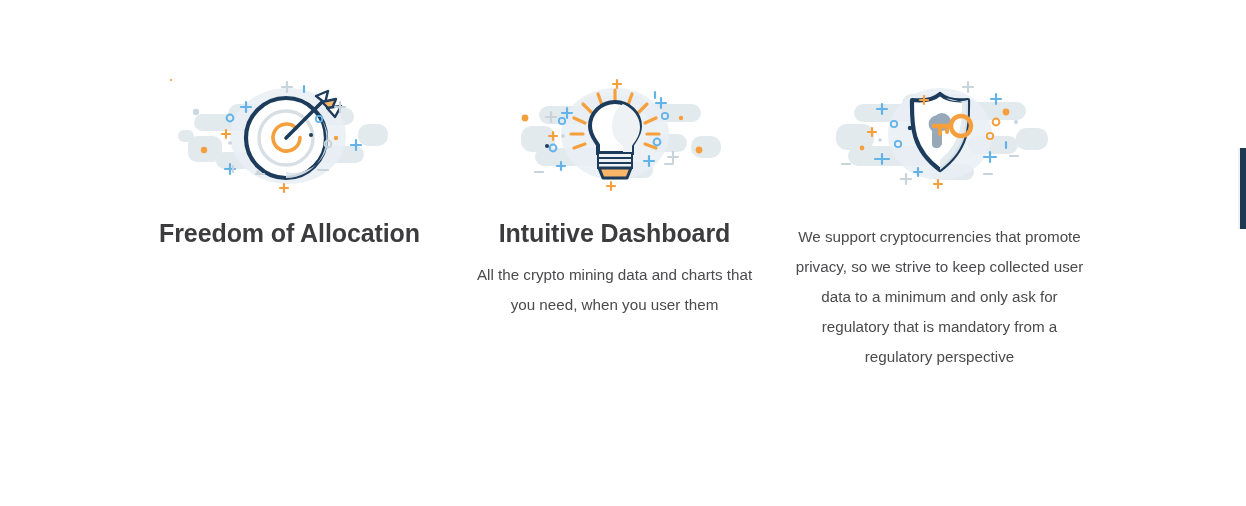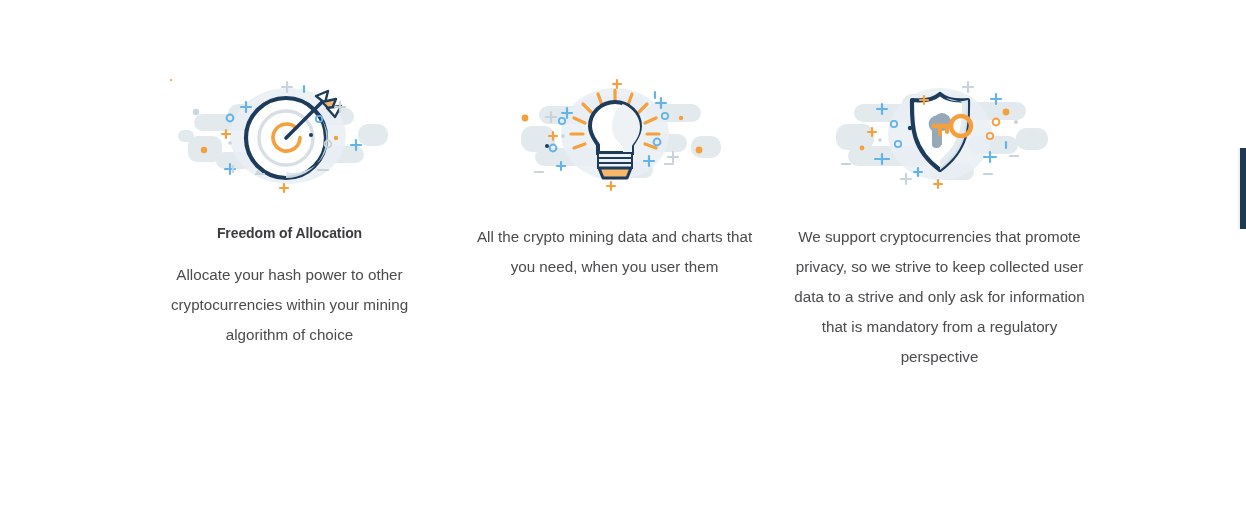--- a/index.html
+++ b/index.html
@@ -36,21 +36,21 @@
   .feature.col3{ margin-left:0px; }
 
   .art{
     position:relative;
     width:240px; height:120px;
     margin-bottom:24px;
   }
   .art svg{ display:block; width:240px; height:120px; }
 
   .f-title{
-    font-size:14px;
+    font-size:25px;
     font-weight:bold;
     color:#3c3c3f;
     letter-spacing:-0.1px;
     text-align:center;
     line-height:22px;
     margin-bottom:16px;
     white-space:nowrap;
   }
   .f-desc{
     font-size:15.2px;
@@ -154,21 +154,20 @@
           <circle cx="158" cy="66" r="3.4" fill="none" stroke="#c9d3da" stroke-width="2"></circle>
           <circle cx="34" cy="72" r="3.2" fill="#f5a03c"></circle>
           <circle cx="26" cy="34" r="3.2" fill="#cdd7de"></circle>
           <circle cx="166" cy="60" r="2.2" fill="#f5a03c"></circle>
           <circle cx="141" cy="57" r="2" fill="#1d3c5c"></circle>
           <circle cx="60" cy="65" r="1.8" fill="#c9d3da"></circle>
           <circle cx="88" cy="94" r="1.8" fill="#c9d3da"></circle>
         </svg>
       </div>
       <div class="f-title">Freedom of Allocation</div>
-      <div class="f-desc">Allocate your hash power to other cryptocurrencies within your mining algorithm of choice</div>
     </div>
 
     <div class="feature col2">
       <div class="art">
         <svg viewBox="0 0 240 120" xmlns="http://www.w3.org/2000/svg">
           <g fill="#e3eaee">
             <rect x="26" y="48" width="34" height="26" rx="11"></rect>
             <rect x="44" y="28" width="58" height="18" rx="9"></rect>
             <rect x="86" y="18" width="66" height="20" rx="10"></rect>
             <rect x="40" y="70" width="74" height="18" rx="9"></rect>
@@ -232,20 +231,21 @@
           <circle cx="170" cy="38" r="3.2" fill="none" stroke="#63b3e8" stroke-width="1.8"></circle>
           <circle cx="58" cy="70" r="3.4" fill="none" stroke="#63b3e8" stroke-width="2"></circle>
           <circle cx="162" cy="64" r="3.4" fill="none" stroke="#63b3e8" stroke-width="2"></circle>
           <circle cx="30" cy="40" r="3.4" fill="#f5a03c"></circle>
           <circle cx="204" cy="72" r="3.4" fill="#f5a03c"></circle>
           <circle cx="186" cy="40" r="2.2" fill="#f5a03c"></circle>
           <circle cx="52" cy="68" r="2" fill="#1d3c5c"></circle>
           <circle cx="68" cy="58" r="1.8" fill="#c9d3da"></circle>
         </svg>
       </div>
+      <div class="f-title">Intuitive Dashboard</div>
       <div class="f-desc">All the crypto mining data and charts that you need, when you user them</div>
     </div>
 
     <div class="feature col3">
       <div class="art">
         <svg viewBox="0 0 240 120" xmlns="http://www.w3.org/2000/svg">
           <g fill="#e3eaee">
             <rect x="16" y="46" width="38" height="26" rx="11"></rect>
             <rect x="34" y="26" width="62" height="18" rx="9"></rect>
             <rect x="82" y="16" width="64" height="20" rx="10"></rect>
@@ -303,21 +303,21 @@
           <circle cx="170" cy="58" r="3.2" fill="none" stroke="#f5a03c" stroke-width="1.8"></circle>
           <circle cx="74" cy="46" r="3.2" fill="none" stroke="#63b3e8" stroke-width="1.8"></circle>
           <circle cx="78" cy="66" r="3.2" fill="none" stroke="#63b3e8" stroke-width="1.8"></circle>
           <circle cx="186" cy="34" r="3.4" fill="#f5a03c"></circle>
           <circle cx="42" cy="70" r="2.4" fill="#f5a03c"></circle>
           <circle cx="90" cy="50" r="2.2" fill="#1d3c5c"></circle>
           <circle cx="196" cy="44" r="2" fill="#c9d3da"></circle>
           <circle cx="60" cy="62" r="1.8" fill="#c9d3da"></circle>
         </svg>
       </div>
-      <div class="f-desc">We support cryptocurrencies that promote privacy, so we strive to keep collected user data to a strive and only ask for information that is mandatory from a regulatory perspective</div>
+      <div class="f-desc">We support cryptocurrencies that promote privacy, so we strive to keep collected user data to a minimum and only ask for regulatory that is mandatory from a regulatory perspective</div>
     </div>
 
   </div>
 
   <div class="scroll-track">
     <div class="scroll-thumb-edge"></div>
     <div class="scroll-thumb"></div>
   </div>
 
 </div>

